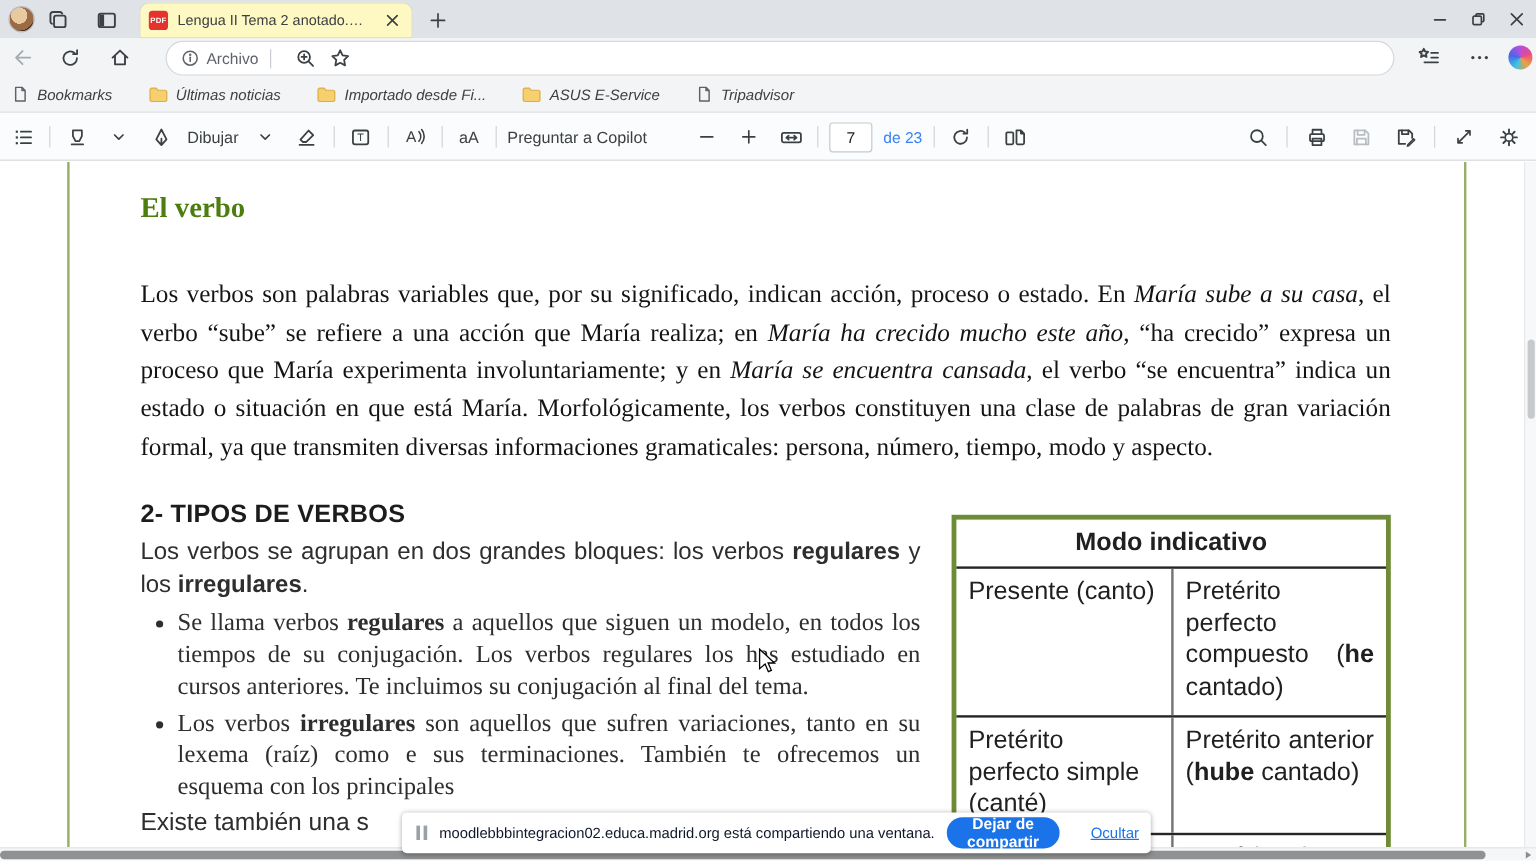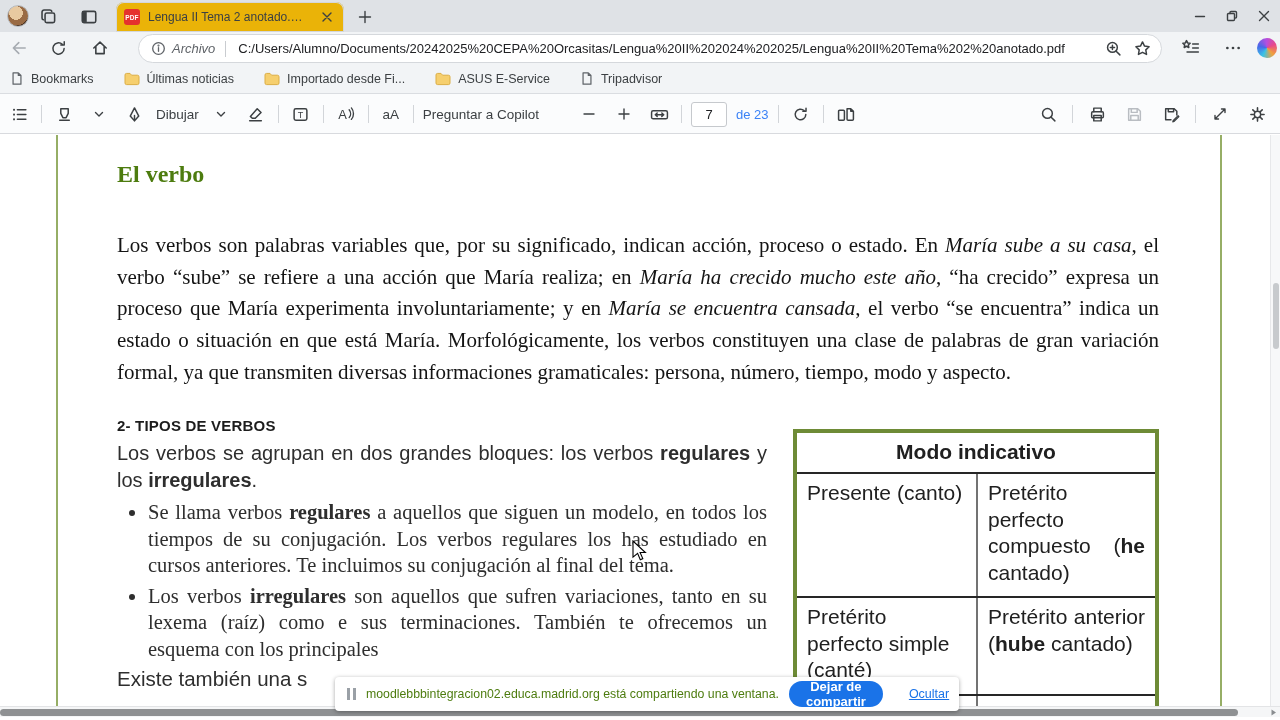--- a/index.html
+++ b/index.html
@@ -11,43 +11,43 @@
   }
   svg.ic { display:block; stroke:#3c4043; fill:none; stroke-width:1.4; stroke-linecap:round; stroke-linejoin:round; }
   .iconbtn { width:26px; height:26px; display:grid; place-items:center; border-radius:4px; flex:0 0 auto; }
   .divider { width:1px; height:18px; background:#d2d5d9; flex:0 0 auto; }
 
   
   .titlebar { position:absolute; top:0; left:0; width:1280px; height:32px; background:#dfe2e6; }
   .avatar { position:absolute; left:7px; top:5px; width:22px; height:22px; border-radius:50%;
     background:radial-gradient(circle at 40% 35%, #e8c9a0 0 38%, #9a6b44 39% 70%, #4e3420 71%); border:1px solid #b9bdc2; }
   .tb-ic { position:absolute; top:6px; width:22px; height:22px; display:grid; place-items:center; }
-  .tab { position:absolute; left:116px; top:2px; width:228px; height:30px; background:#eab308;
+  .tab { position:absolute; left:116px; top:2px; width:228px; height:30px; background:#fef9c3;
     border-radius:8px 8px 0 0; display:flex; align-items:center; padding:0 8px; box-shadow:0 0 0 1px #d4d7db inset; }
   .favicon { width:16px; height:16px; border-radius:3px; background:#e5322d; color:#fff; font-size:6.5px; font-weight:bold;
     display:grid; place-items:center; letter-spacing:.2px; flex:0 0 auto; }
   .tab-title { font-size:12px; color:#3c4043; margin-left:8px; width:158px; white-space:nowrap; overflow:hidden; text-overflow:ellipsis; }
   .tab-close { margin-left:auto; width:18px; height:18px; display:grid; place-items:center; border-radius:3px; }
   .newtab { position:absolute; left:354px; top:6px; width:22px; height:22px; display:grid; place-items:center; }
   .wincontrols { position:absolute; right:0; top:0; height:32px; display:flex; }
   .winbtn { width:32px; height:32px; display:grid; place-items:center; }
 
   
   .navbar { position:absolute; top:32px; left:0; width:1280px; height:32px; background:#f2f4f6; }
   .nav-ic { position:absolute; top:3px; width:26px; height:26px; display:grid; place-items:center; border-radius:50%; }
   .omnibox { position:absolute; left:138px; top:2px; width:1024px; height:29px; background:#fff;
     border:1px solid #d5d8dc; border-radius:15px; display:flex; align-items:center; padding:0 10px 0 12px; }
-  .scheme { font-size:13px; color:#5f6368; margin:0 10px 0 6px;font-style:italic; }
+  .scheme { font-size:13px; color:#5f6368; margin:0 10px 0 6px; }
   .omni-sep { width:1px; height:16px; background:#c9ccd0; margin-right:12px; }
   .url { font-size:13px; color:#202124; white-space:nowrap; overflow:hidden; text-overflow:ellipsis; flex:1 1 auto; }
   .omni-right { display:flex; align-items:center; gap:12px; margin-left:8px; }
 
   
   .bookmarksbar { position:absolute; top:64px; left:0; width:1280px; height:30px; background:#f2f4f6;
-    border-bottom:1px solid #dadde1; display:flex; align-items:center; padding-left:10px; gap:30px; }
+    border-bottom:1px solid #dadde1; display:flex; align-items:center; padding-left:10px; gap:30px;font-style:italic; }
   .bm-item { display:flex; align-items:center; gap:7px; font-size:12.5px; color:#3c4043; }
 
   
   .pdftoolbar { position:absolute; top:94px; left:0; width:1280px; height:40px; background:#fbfcfd;
     border-bottom:1px solid #d8dade; }
   .tools-left  { position:absolute; left:6px; top:0; height:40px; display:flex; align-items:center; gap:9px; }
   .tools-center{ position:absolute; left:576px; top:0; height:40px; display:flex; align-items:center; gap:9px; }
   .tools-right { position:absolute; right:10px; top:0; height:40px; display:flex; align-items:center; gap:11px; }
   .tool-label { font-size:13.5px; color:#3c4043; }
   .pageinput { width:36px; height:25px; border:1px solid #c6c9cd; border-radius:3px; text-align:center;
@@ -58,21 +58,21 @@
   
   .page { position:absolute; top:135px; left:0; width:1280px; height:571px; background:#fff; overflow:hidden; }
   .rule { position:absolute; top:0; bottom:0; width:2px; background:#96ae66; }
   .rule.left  { left:56px; }
   .rule.right { left:1220px; }
   .doc-title { position:absolute; left:117px; top:26px; font-family:"Liberation Serif",serif;
     font-weight:bold; font-size:24px; color:#4d7c0f; }
   .intro { position:absolute; left:117px; top:74px; width:1042px; font-family:"Liberation Serif",serif;
     font-size:21px; line-height:31.7px; color:#141414; text-align:justify; }
   .leftcol { position:absolute; left:117px; top:282px; width:650px; color:#2e2e2e; }
-  .leftcol h3 { margin:0 0 6px 0; font-size:15px; color:#1c1c1c; letter-spacing:.2px; }
+  .leftcol h3 { margin:0 0 6px 0; font-size:21px; color:#1c1c1c; letter-spacing:.2px; }
   .leftcol .lead { margin:0 0 6px 0; font-size:20px; line-height:26.5px; text-align:justify; }
   .leftcol ul { margin:0; padding-left:31px; }
   .leftcol li { font-size:20.5px; line-height:26.5px; text-align:justify; margin-bottom:4px;font-family:Liberation Serif, serif; }
   .trailing { font-size:20.5px; line-height:26.5px; margin-top:2px; }
 
   .verbtable { position:absolute; left:793px; top:294px; width:366px; background:#fff;
     border:4px solid #6e8b36; color:#202020; }
   .vt-header { text-align:center; font-weight:bold; font-size:21px; padding:7px 4px 8px 4px;
     border-bottom:2px solid #262626; }
   .vt-row { display:flex; border-bottom:2px solid #262626; }
@@ -87,21 +87,21 @@
   .hscroll { position:absolute; left:0; top:706px; width:1280px; height:11px; background:#f5f6f7; border-top:1px solid #e3e4e6; }
   .hthumb { position:absolute; left:0; top:2px; width:1238px; height:7px; background:#8f9193; border-radius:4px; }
   .harrow { position:absolute; right:3px; top:2px; }
 
   
   .banner { position:absolute; left:335px; top:677px; width:624px; height:34px; background:#fff;
     border-radius:4px; box-shadow:0 1px 4px rgba(0,0,0,.35); display:flex; align-items:center;
     padding:0 14px 0 12px; gap:10px; z-index:60; }
   .pausebars { display:flex; gap:3px; }
   .pausebars i { width:3px; height:12px; background:#9aa0a6; display:block; }
-  .banner-msg { font-size:12.3px; color:#4d7c0f; white-space:nowrap; }
+  .banner-msg { font-size:12.3px; color:#0f172a; white-space:nowrap; }
   .stopshare { margin-left:auto; height:26px; border-radius:13px; background:#1a73e8; color:#fff;
     font-size:13px; font-weight:bold; border:none; padding:0 17px; display:flex; align-items:center;
     font-family:"Liberation Sans",sans-serif; }
   .hidelink { font-size:12.5px; color:#1a73e8; text-decoration:underline; margin-left:16px; white-space:nowrap; }
 
   .cursor { position:absolute; left:632px; top:540px; z-index:100; }
 </style>
 </head>
 <body>
 
@@ -174,21 +174,20 @@
   </div>
 
   <div class="omnibox">
     <svg class="ic" width="15" height="15" viewBox="0 0 16 16" style="stroke:#5f6368;">
       <circle cx="8" cy="8" r="6.2"></circle>
         <path d="M8 7.2 V11"></path>
         <circle cx="8" cy="4.9" r=".4" fill="#5f6368"></circle>
     </svg>
     <span class="scheme">Archivo</span>
     <span class="omni-sep"></span>
-    <span class="url">C:/Users/Alumno/Documents/20242025%20CEPA%20Orcasitas/Lengua%20II%202024%202025/Lengua%20II%20Tema%202%20anotado.pdf</span>
     <span class="omni-right">
       <span>
         <svg class="ic" width="17" height="17" viewBox="0 0 16 16">
           <circle cx="7" cy="7" r="4.6"></circle>
             <path d="M10.5 10.5 L14 14 M5 7 H9 M7 5 V9"></path>
         </svg>
       </span>
       <span>
         <svg class="ic" width="17" height="17" viewBox="0 0 16 16">
           <path d="M8 1.8 L9.9 5.7 14.2 6.3 11.1 9.3 11.8 13.6 8 11.6 4.2 13.6 4.9 9.3 1.8 6.3 6.1 5.7 Z"></path>

